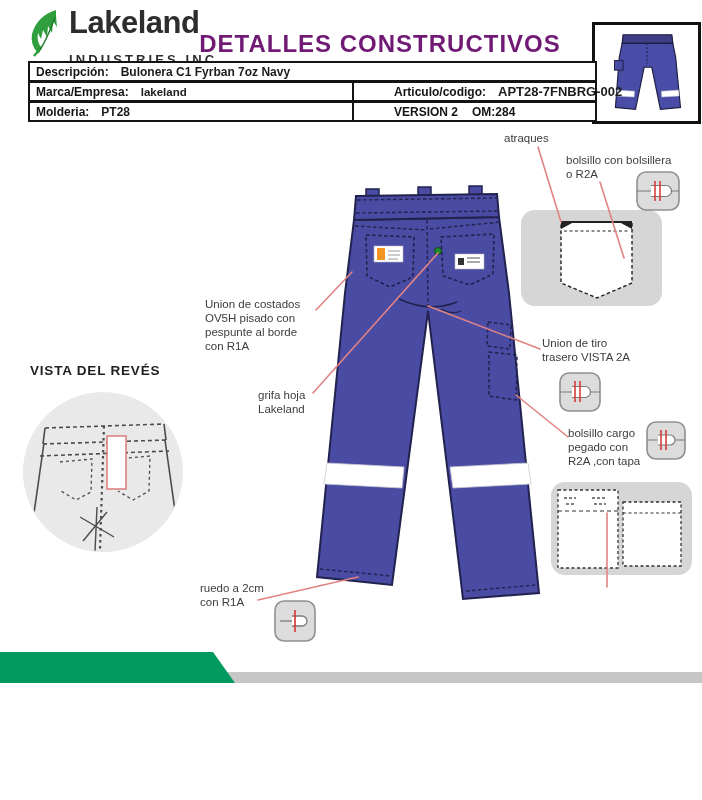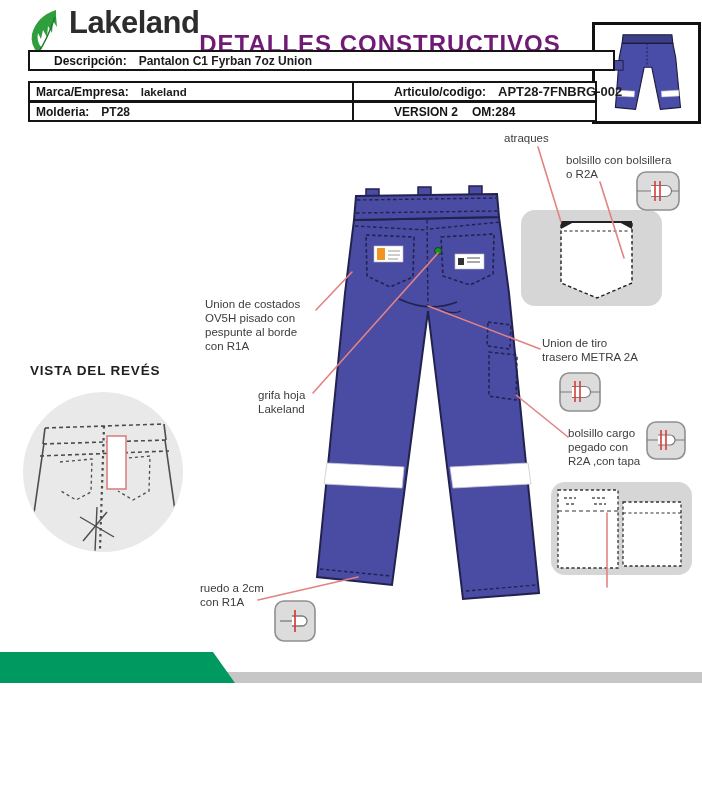--- a/index.html
+++ b/index.html
@@ -59,23 +59,23 @@
     <svg width="96" height="88" viewBox="0 0 100 92">
       <path d="M25,6 L76,6 L77,15 L24,15 Z" fill="#3c3f85" stroke="#1d1d40" stroke-width="1.2"></path>
       <path d="M24,15 L77,15 L80,30 L85,82 L64,84 L55,40 L47,40 L38,84 L17,82 L21,30 Z" fill="#4a4da8" stroke="#1d1d40" stroke-width="1.2"></path>
       <path d="M50,15 L50,38" stroke="#1d1d40" stroke-width="1" stroke-dasharray="2,2" fill="none"></path>
       <rect x="16" y="33" width="9" height="10" fill="#4a4da8" stroke="#1d1d40" stroke-width="1"></rect>
       <path d="M19,64 L37,65 L36.5,71 L18.5,70 Z" fill="#fff" stroke="#c9c9d2" stroke-width="0.6"></path>
       <path d="M65,65 L83,64 L83.5,70 L65.5,71 Z" fill="#fff" stroke="#c9c9d2" stroke-width="0.6"></path>
     </svg>
   </div>
 
-  <div class="trow" style="top:50px;padding-left:18px;">
+  <div class="trow" style="top:61px;">
     <span class="lbl">Descripción:</span>
-    <span class="val">Pantalon C1 Fyrban 7oz Union</span>
+    <span class="val">Bulonera C1 Fyrban 7oz Navy</span>
   </div>
   <div class="trow" style="top:81px;">
     <span class="lbl">Marca/Empresa:</span>
     <span class="val val-light">lakeland</span>
     <span class="cell-r">
       <span class="lbl" style="margin-left:22px;">Articulo/codigo:</span>
       <span class="val val-code">APT28-7FNBRG-002</span>
     </span>
   </div>
   <div class="trow" style="top:101px;">
@@ -212,21 +212,21 @@
     <div class="note" style="left:566px;top:28px;">bolsillo con bolsillera
 o R2A</div>
     <div class="note" style="left:205px;top:172px;">Union de costados
 OV5H pisado con
 pespunte al borde
 con R1A</div>
     <div class="vista-title" style="left:30px;top:238px;">VISTA DEL REVÉS</div>
     <div class="note" style="left:258px;top:263px;">grifa hoja
 Lakeland</div>
     <div class="note" style="left:542px;top:211px;">Union de tiro
-trasero METRA 2A</div>
+trasero VISTA 2A</div>
     <div class="note" style="left:568px;top:301px;">bolsillo cargo
 pegado con
 R2A ,con tapa</div>
     <div class="note" style="left:200px;top:456px;">ruedo a 2cm
 con R1A</div>
   </div>
 
   <svg class="footer-svg" width="702" height="150" viewBox="0 0 702 150">
     <rect x="140" y="22" width="562" height="105" fill="#c6c6c6"></rect>
     <polygon points="0,2 213,2 318,150 0,150" fill="#00995f"></polygon>

